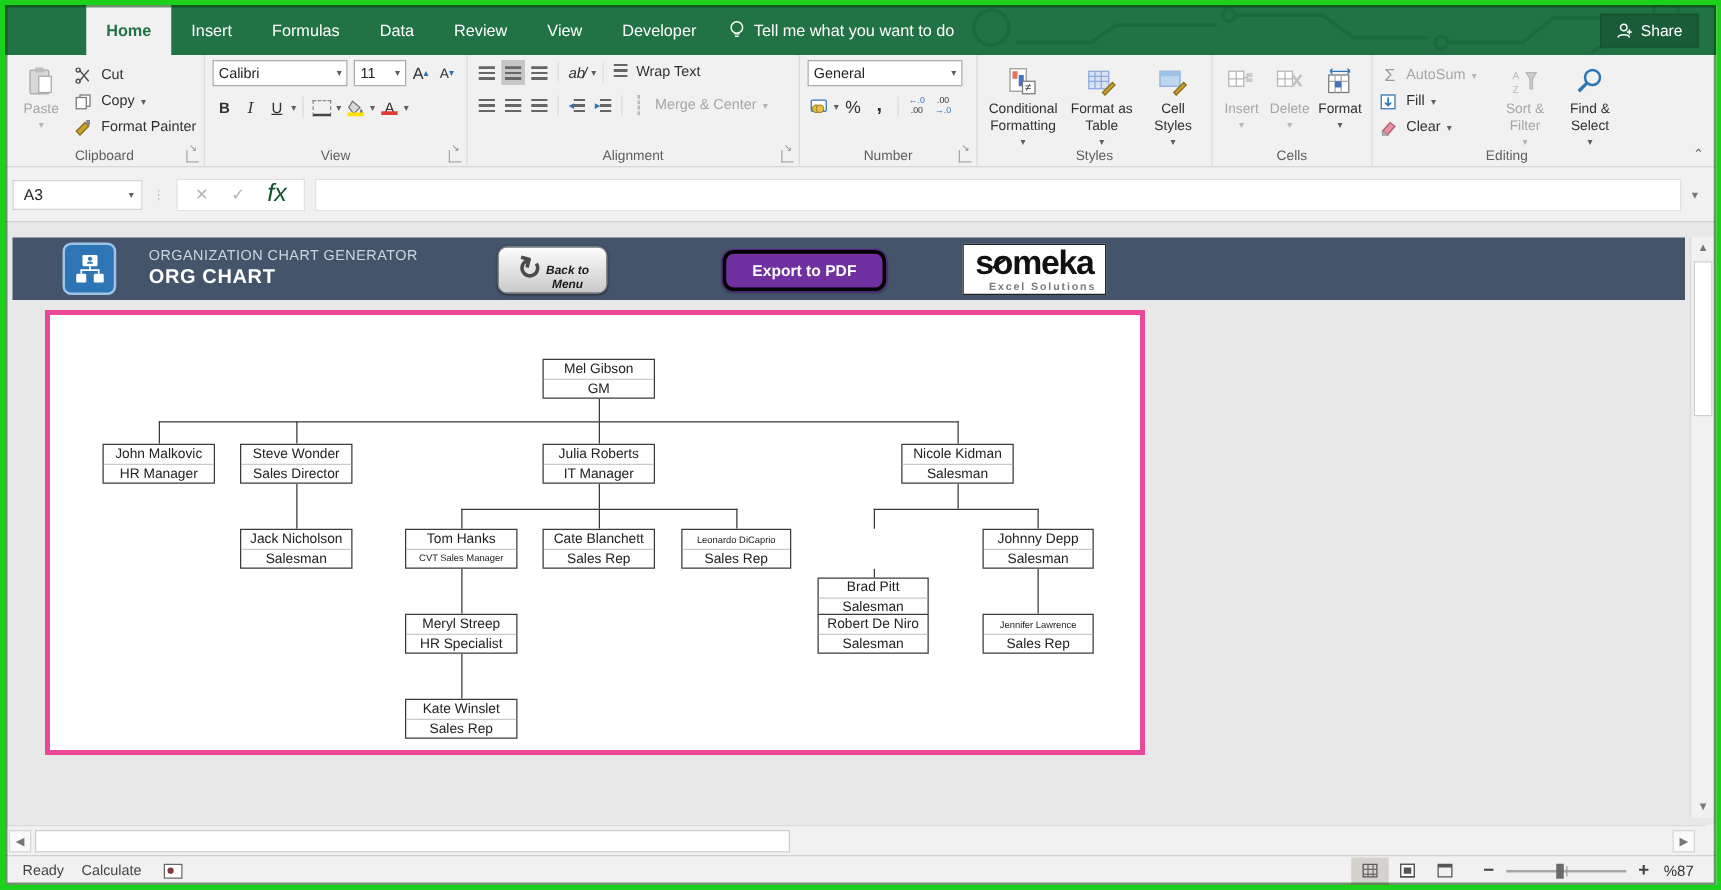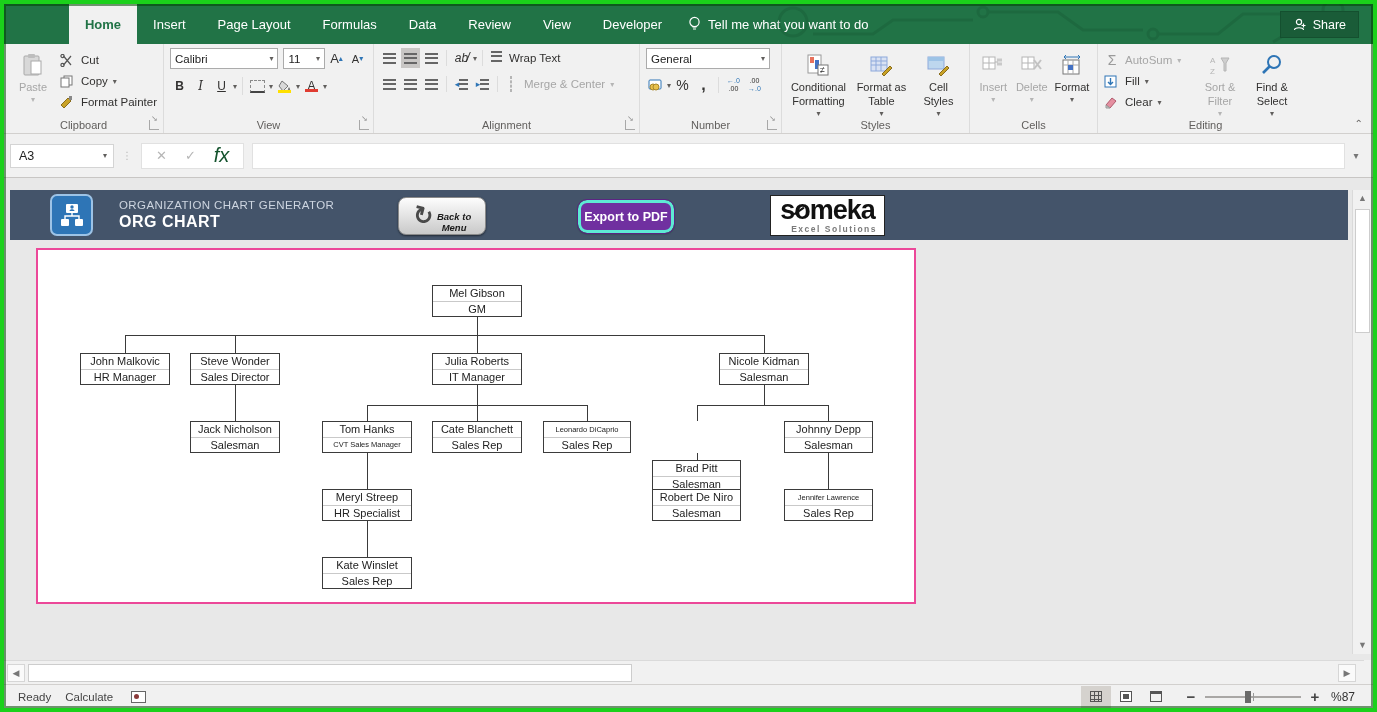--- a/index.html
+++ b/index.html
@@ -54,27 +54,27 @@
   
   .sheet { position:absolute; left:4px; right:4px; top:178px; height:482px; background:#E8E8E8; }
   .band { position:absolute; left:6px; top:12px; width:1338px; height:50px; background:#44546A; display:flex; align-items:center; }
   .band-icon { width:43px; height:42px; margin-left:40px; background:#2E75B6; border:2px solid #9DC3E6; border-radius:7px; display:flex; align-items:center; justify-content:center; }
   .band-titles { margin-left:26px; }
   .band-sub { font-size:11.5px; color:#CDD5E0; letter-spacing:.4px; }
   .band-main { font-size:16px; color:#FFFFFF; font-weight:bold; letter-spacing:.5px; margin-top:2px; }
   .backbtn { position:absolute; left:388px; top:7px; width:88px; height:38px; border-radius:8px; background:linear-gradient(#FDFDFD,#C9C9C9); border:1px solid #8a8a8a; box-shadow:0 1px 2px rgba(0,0,0,.5); display:flex; align-items:center; justify-content:center; gap:4px; }
   .backbtn .arr { font-size:24px; font-weight:bold; color:#4a4a4a; transform:scaleX(-1) rotate(-15deg); line-height:1; }
   .backbtn .blabel { font-size:9.5px; font-weight:bold; font-style:italic; color:#1a1a1a; line-height:1.2; text-align:center;margin-top:12px; }
-  .exportbtn { position:absolute; left:568px; top:10px; width:96px; height:33px; background:#7030A0; border:3px solid #5eead4; outline:1px solid #5b2482; border-radius:9px; color:#fff; font-size:12.5px; font-weight:bold; display:flex; align-items:center; justify-content:center; box-shadow:0 1px 2px rgba(0,0,0,.4); }
+  .exportbtn { position:absolute; left:568px; top:10px; width:131px; height:33px; background:#7030A0; border:3px solid #000000; outline:1px solid #5b2482; border-radius:9px; color:#fff; font-size:12.5px; font-weight:bold; display:flex; align-items:center; justify-content:center; box-shadow:0 1px 2px rgba(0,0,0,.4); }
   .logo { position:absolute; left:760px; top:5px; width:115px; height:41px; background:#fff; border:1px solid #222; display:flex; flex-direction:column; align-items:center; justify-content:center; }
   .logo-word { font-size:27px; font-weight:bold; color:#111; letter-spacing:-1px; line-height:1; position:relative; }
   .logo-word i { position:absolute; left:13px; top:13px; width:12px; height:2px; background:#111; transform:rotate(-35deg); }
   .logo-sub { font-size:8.5px; font-weight:bold; color:#7a7a7a; letter-spacing:1.5px; align-self:flex-end; margin-right:7px; }
 
-  .canvas { position:absolute; left:32px; top:70px; width:880px; height:356px; background:#fff; border:2px solid #ec4899;text-align:right; }
+  .canvas { position:absolute; left:32px; top:70px; width:880px; height:356px; background:#fff; border:4px solid #ec4899;text-align:right; }
   .node { position:absolute; background:#fff; border:1px solid #3b3b3b; display:flex; flex-direction:column; }
   .node .nname { flex:1; display:flex; align-items:center; justify-content:center; font-size:11px; color:#222; border-bottom:1px solid #c9c9c9; }
   .node .ntitle { flex:1; display:flex; align-items:center; justify-content:center; font-size:11px; color:#222; }
   .node .small { font-size:7.5px; }
   .conn { position:absolute; background:#3a3a3a; }
 
   
   .vscroll { position:absolute; right:2px; top:12px; width:19px; height:464px; background:#F1F1F1; border-left:1px solid #DADADA; }
   .vscroll .sbtn { position:absolute; left:1px; width:17px; height:17px; background:#F1F1F1; color:#777; font-size:9px; text-align:center; line-height:17px; }
   .vscroll .thumb { position:absolute; left:2px; top:19px; width:15px; height:124px; background:#fff; border:1px solid #CDCDCD; }
@@ -118,21 +118,20 @@
         <circle cx="480" cy="30" r="5"></circle>
           <path d="M485 30 l60 0 l25 -20 l70 0"></path>
         <circle cx="660" cy="6" r="10"></circle>
           <path d="M600 38 l40 -24"></path>
       </g>
     </svg>
     <div id="tabs-holder" style="display:flex;">
         <div class="tab file">File</div>
         <div class="tab active">Home</div>
         <div class="tab">Insert</div>
-        <div class="tab">Page Layout</div>
         <div class="tab">Formulas</div>
         <div class="tab">Data</div>
         <div class="tab">Review</div>
         <div class="tab">View</div>
         <div class="tab">Developer</div>
       </div>
     <div class="tellme">
       <svg width="13" height="16" viewBox="0 0 13 16">
           <g fill="none" stroke="#fff" stroke-width="1.2">
             <circle cx="6.5" cy="6" r="4.6"></circle>

